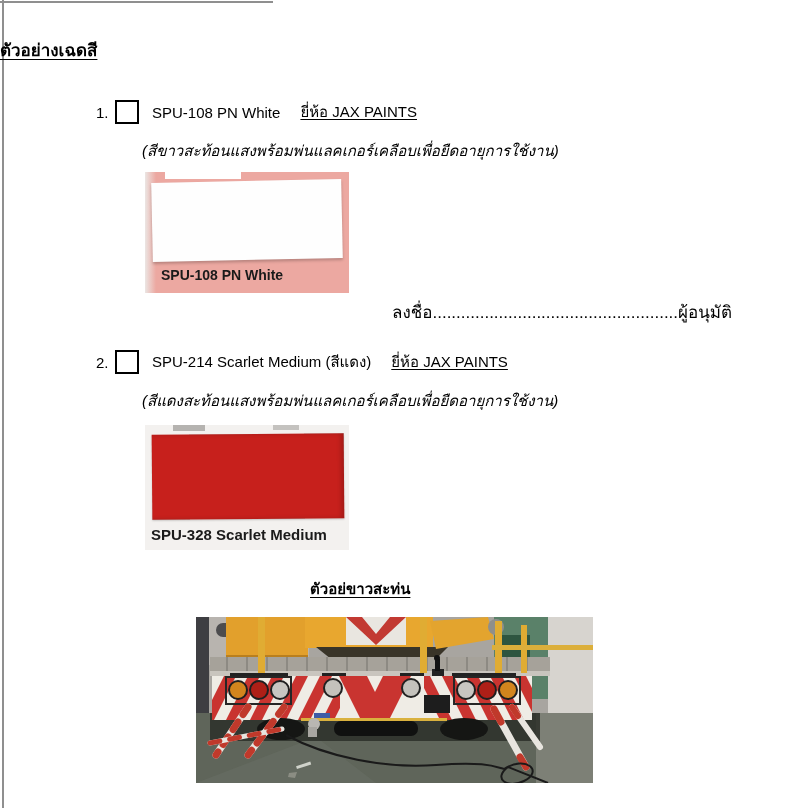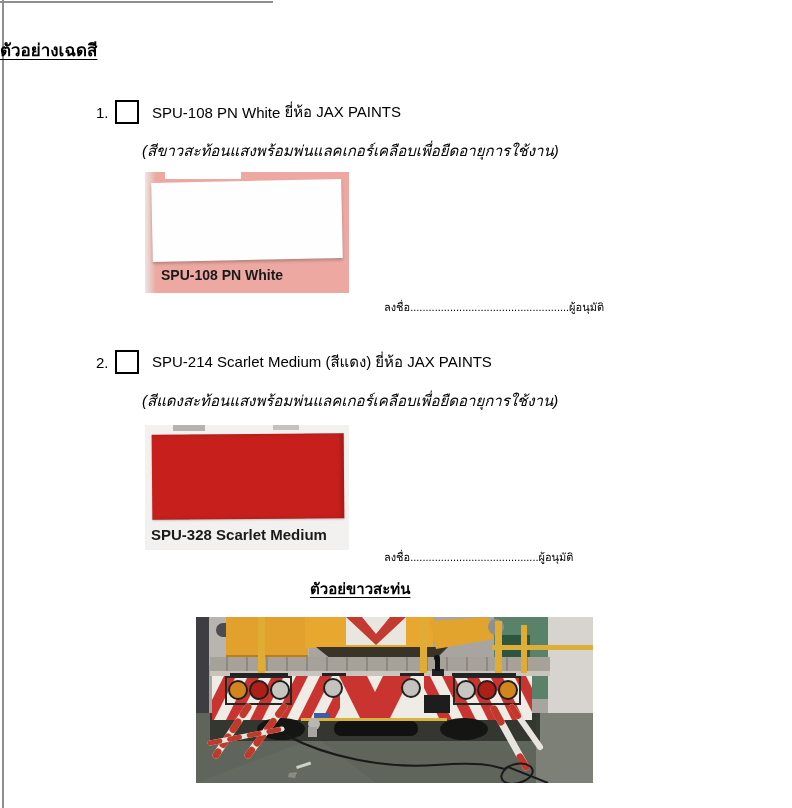--- a/index.html
+++ b/index.html
@@ -9,42 +9,42 @@
   .edge-left{position:absolute;left:2px;top:0;width:2px;height:808px;background:#8f8f8f;}
   .edge-top{position:absolute;left:0;top:1px;width:273px;height:2px;background:#8f8f8f;}
 
   .doc-title{position:absolute;top:36px;left:0;width:100%;text-align:left;
     font-size:17px;font-weight:bold;}
   .doc-title span{text-decoration:underline;text-underline-offset:3px;}
 
   .item-row{position:absolute;left:96px;display:flex;align-items:center;font-size:15px;}
   .item-row .num{width:17px;}
   .checkbox{width:20px;height:20px;border:2px solid #000;background:#fff;margin:0 13px 0 2px;flex:0 0 auto;}
-  .brand{margin-left:4px;text-underline-offset:2px;}
+  .brand{margin-left:20px;text-decoration:underline;text-underline-offset:2px;}
 
   .desc{position:absolute;left:142px;font-size:15px;font-style:italic;}
 
   .card{position:absolute;left:145px;width:204px;}
   .card1{top:172px;height:121px;}
   .card2{top:425px;height:125px;}
   .card .swatch{position:absolute;}
   .card1 .swatch{left:7px;top:9px;width:190px;height:79px;transform:rotate(-1.2deg);
     box-shadow:0 2px 3px rgba(0,0,0,.22);}
   .card2 .swatch{left:7px;top:9px;width:192px;height:85px;transform:rotate(-0.5deg);
     box-shadow:inset -3px 0 4px rgba(0,0,0,.18), 0 1px 2px rgba(0,0,0,.2);}
   .card .swatch-label{position:absolute;font-weight:bold;color:#1a1a1a;white-space:nowrap;}
   .card1 .swatch-label{left:16px;top:95px;font-size:14px;}
   .card2 .swatch-label{left:6px;top:101px;font-size:15px;}
   .card1 .edge-strip{position:absolute;left:0;top:0;width:11px;height:100%;
     background:linear-gradient(to right,rgba(235,233,231,.95),rgba(235,233,231,0));}
   .card1 .notch{position:absolute;left:20px;top:0;width:76px;height:7px;background:#fff;}
   .card2 .mark-a{position:absolute;left:28px;top:0;width:32px;height:6px;background:#b5b3b0;}
   .card2 .mark-b{position:absolute;left:128px;top:0;width:26px;height:5px;background:#c4c2bf;}
 
-  .sign{position:absolute;left:384px;font-size:11px;white-space:nowrap;}
+  .sign{position:absolute;left:392px;font-size:17px;white-space:nowrap;}
   .sign1{top:298px;}
   .sign2{top:548px;}
 
   .spray-heading{position:absolute;top:577px;left:310px;font-size:15px;font-weight:bold;
     text-decoration:underline;text-underline-offset:3px;}
 
   .photo{position:absolute;left:196px;top:617px;width:397px;height:166px;}
 </style>
 </head>
 <body>
@@ -82,21 +82,20 @@
   </div>
   <div class="desc" style="top:389px;">(สีแดงสะท้อนแสงพร้อมพ่นแลคเกอร์เคลือบเพื่อยืดอายุการใช้งาน)</div>
 
   <div class="card card2" style="background: rgb(243, 241, 239);">
     <div class="mark-a"></div>
     <div class="mark-b"></div>
     <div class="swatch" style="background: rgb(199, 32, 28);"></div>
     <div class="swatch-label">SPU-328 Scarlet Medium</div>
   </div>
 
-  <div class="sign sign2">ลงชื่อ..........................................ผู้อนุมัติ</div>
 
   <div class="spray-heading">ตัวอย่ขาวสะท่น</div>
 
   <div class="photo">
     <svg viewBox="0 0 397 166" width="397" height="166">
 
       <rect x="0" y="0" width="397" height="100" fill="#a8a5a0"></rect>
       <rect x="0" y="0" width="13" height="100" fill="#3e3e42"></rect>
       <rect x="13" y="0" width="100" height="48" fill="#b8b4af"></rect>
       <rect x="20" y="6" width="70" height="14" rx="7" fill="#4c4c4e"></rect>

